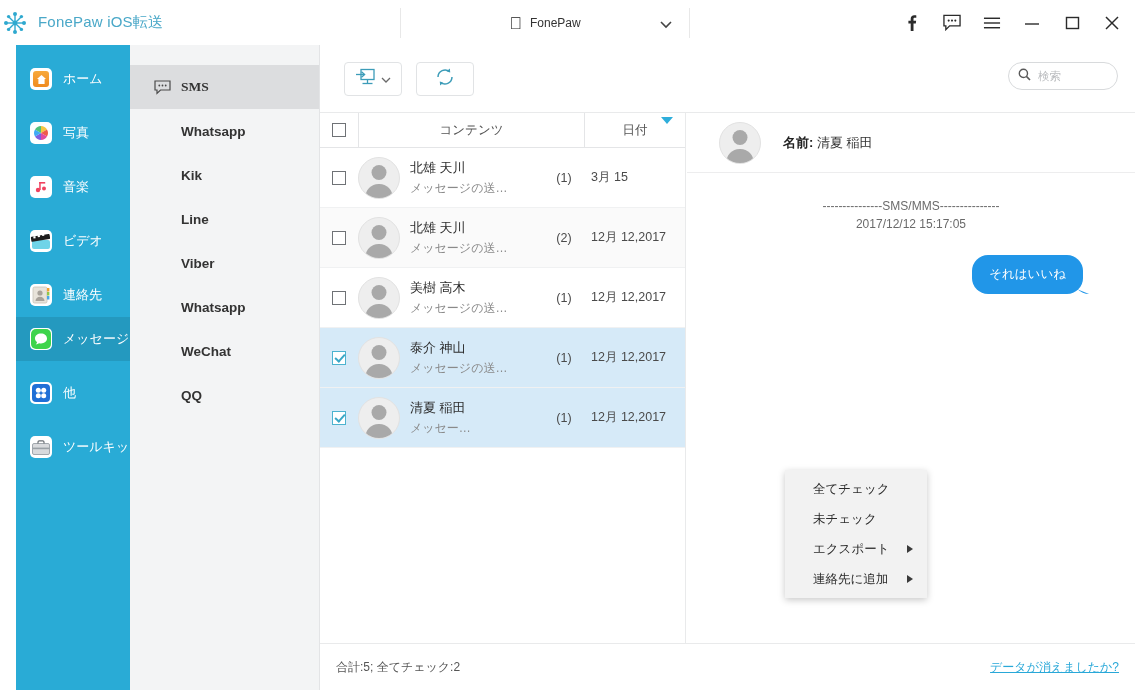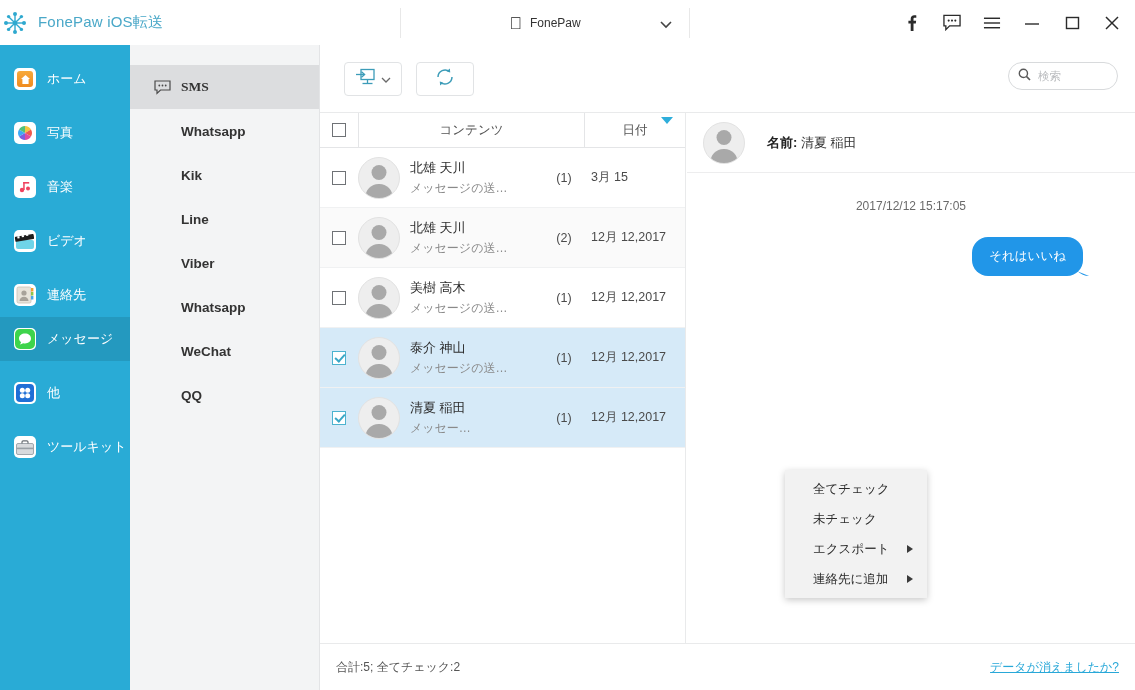--- a/index.html
+++ b/index.html
@@ -31,21 +31,21 @@
 
   .win-ctrls {
     position: absolute; right: 14px; top: 0; height: 45px;
     display: flex; align-items: center; gap: 22px;
   }
   .wc { width: 18px; height: 18px; display: flex; align-items: center; justify-content: center;
         color: #2b2b2b; cursor: pointer; }
 
   
   .leftnav {
-    position: absolute; top: 45px; left: 0; width: 130px; height: 645px;
+    position: absolute; top: 45px; left: 16px; width: 130px; height: 645px;
     background: #29abd6;
   }
   .nav-item {
     height: 44px; display: flex; align-items: center; gap: 11px;
     padding-left: 14px; color: #ffffff; font-size: 13px; cursor: pointer;
     margin-bottom: 0;
   }
   .nav-item.active { background: #2499bf; }
   .nav-ico { width: 22px; height: 22px; border-radius: 5px; flex: 0 0 22px;
              display: flex; align-items: center; justify-content: center; font-size: 13px; }
@@ -162,21 +162,21 @@
     position: absolute; right: 14px; top: 11px; width: 0; height: 0;
     border-top: 4.5px solid transparent; border-bottom: 4.5px solid transparent;
     border-left: 6px solid #3a3a3a;
   }
 
   
   .detail {
     position: absolute; top: 68px; left: 367px; width: 448px; height: 596px; background: #fff;
   }
   .detail-head {
-    height: 60px; display: flex; align-items: center; gap: 12px; padding-left: 16px;
+    height: 60px; display: flex; align-items: center; gap: 12px; padding-left: 32px;
     border-bottom: 1px solid #ededee;
   }
   .detail-name { font-size: 13px; color: #333; }
   .detail-name b { color: #222; }
   .convo { padding-top: 24px; }
   .sep { text-align: center; font-size: 12px; color: #6a6a6a; line-height: 18px; }
   .bubble-wrap { display: flex; justify-content: flex-end; padding-right: 52px; margin-top: 22px; }
   .bubble {
     background: #2196e8; color: #fff; font-size: 12.5px; border-radius: 16px;
     padding: 11px 17px; position: relative; max-width: 260px;
@@ -565,20 +565,21 @@
         <div class="avatar">
             <span class="head"></span>
             <span class="body"></span>
           </div>
         <div class="detail-name">
           <b>名前:</b>
           <span>清夏 稲田</span>
         </div>
       </div>
       <div class="convo">
+        <div class="sep">---------------SMS/MMS---------------</div>
         <div class="sep">2017/12/12 15:17:05</div>
         <div class="bubble-wrap">
           <div class="bubble">それはいいね</div>
         </div>
       </div>
     </div>
 
     <div class="footer">
       <span class="foot-left">合計:5; 全てチェック:2</span>
       <span class="foot-link">データが消えましたか?</span>

